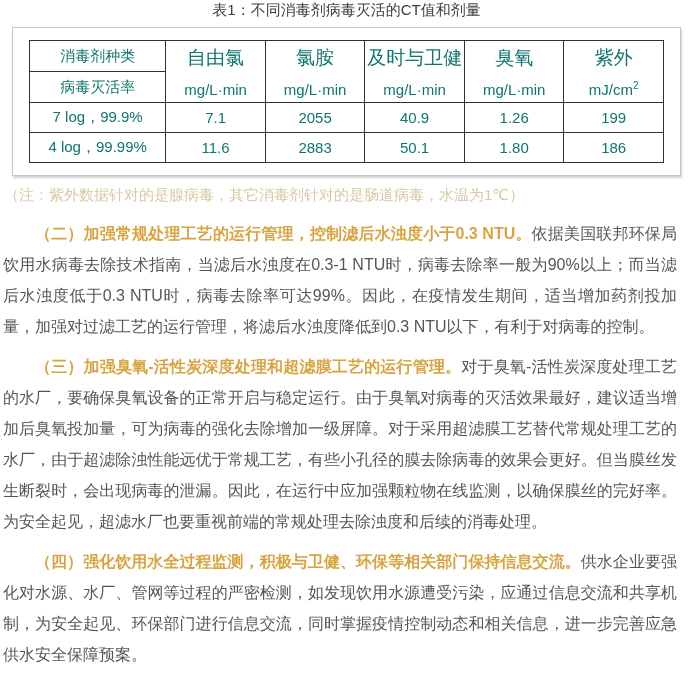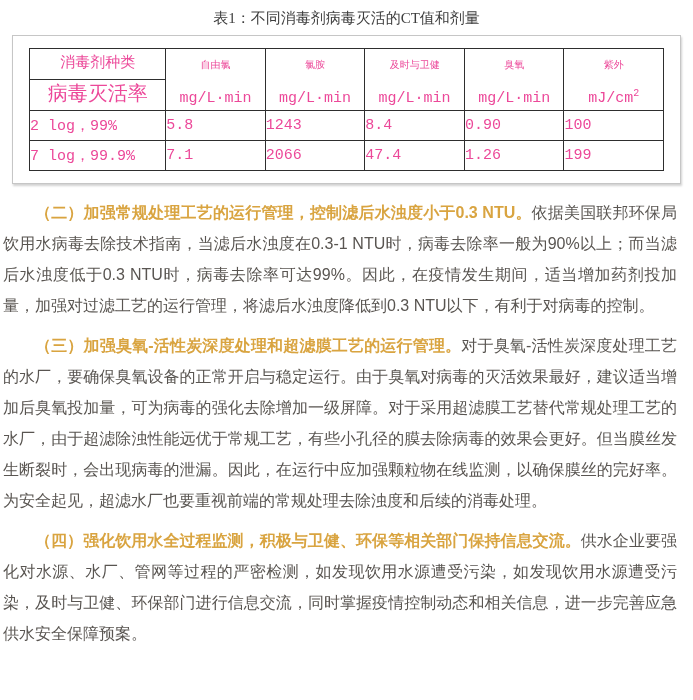--- a/index.html
+++ b/index.html
@@ -2,56 +2,55 @@
 <html><head>
 <meta charset="utf-8">
 <style>
   html,body{margin:0;padding:0;background:#ffffff;}
   body{
     width:693px;height:700px;overflow:hidden;box-sizing:border-box;
     font-family:"Liberation Sans","DejaVu Sans",sans-serif;
     color:#595551;
   }
   .doc-title{
-    padding-top:8px;
     text-align:center;
     font-size:15px;
     color:#3d3d3d;
     line-height:20px;
-    font-family:Liberation Serif, serif;
   }
   .table-box{
     margin:7px 12px 0 12px;
     border:1px solid #c6c6c6;
     box-shadow:1px 2px 2px rgba(0,0,0,0.18);
     background:#ffffff;
     padding:12px 16px;
     box-sizing:border-box;
   }
   table.ct{
     width:100%;
     border-collapse:collapse;
     table-layout:fixed;
-    font-family:Liberation Mono, monospace;
-    color:#ec4899;
+    font-family:Liberation Sans, sans-serif;
+    color:#0f766e;
+    text-align:center;
   }
   table.ct th, table.ct td{
     border:1.5px solid #2e2e2e;
     font-weight:normal;
     padding:0;
   }
   table.ct col.c1{width:21.5%;}
   table.ct col.cx{width:15.7%;}
   .hdr-split{padding:0;}
   .hdr-split .h-top{
     border-bottom:1.5px solid #2e2e2e;
     height:30px;line-height:30px;font-size:15px;
   }
-  .hdr-split .h-bot{height:30px;line-height:30px;font-size:20px;}
-  .hdr-col .h-name{height:30px;line-height:32px;font-size:10px;}
+  .hdr-split .h-bot{height:30px;line-height:30px;font-size:15px;}
+  .hdr-col .h-name{height:30px;line-height:32px;font-size:19px;}
   .hdr-col .h-unit{height:30px;line-height:28px;font-size:15px;}
   .hdr-col sup{font-size:10px;}
   table.ct td{height:29px;font-size:15px;}
   .note{
     margin:9px 4px 0 4px;
     font-size:15px;
     color:#d8c9a2;
     line-height:20px;
   }
   .content{
@@ -109,39 +108,40 @@
         <th class="hdr-col">
           <div class="h-name">臭氧</div>
           <div class="h-unit"><span>mg/L·min</span><sup></sup></div>
         </th>
         <th class="hdr-col">
           <div class="h-name">紫外</div>
           <div class="h-unit"><span>mJ/cm</span><sup>2</sup></div>
         </th>
       </tr>
       <tr>
-        <td>2 log，99%</td>
-        <td>5.8</td>
-        <td>1243</td>
-        <td>8.4</td>
-        <td>0.90</td>
-        <td>100</td>
+        <td>7 log，99.9%</td>
+        <td>7.1</td>
+        <td>2055</td>
+        <td>40.9</td>
+        <td>1.26</td>
+        <td>199</td>
       </tr>
       <tr>
-        <td>7 log，99.9%</td>
-        <td>7.1</td>
-        <td>2066</td>
-        <td>47.4</td>
-        <td>1.26</td>
-        <td>199</td>
+        <td>4 log，99.99%</td>
+        <td>11.6</td>
+        <td>2883</td>
+        <td>50.1</td>
+        <td>1.80</td>
+        <td>186</td>
       </tr>
     </tbody>
       </table>
   </div>
 
+  <div class="note">（注：紫外数据针对的是腺病毒，其它消毒剂针对的是肠道病毒，水温为1℃）</div>
 
   <div class="content">
     <p class="first"><span class="para-heading">（二）加强常规处理工艺的运行管理，控制滤后水浊度小于0.3 NTU。</span><span>依据美国联邦环保局饮用水病毒去除技术指南，当滤后水浊度在0.3-1 NTU时，病毒去除率一般为90%以上；而当滤后水浊度低于0.3 NTU时，病毒去除率可达99%。因此，在疫情发生期间，适当增加药剂投加量，加强对过滤工艺的运行管理，将滤后水浊度降低到0.3 NTU以下，有利于对病毒的控制。</span></p>
     <p><span class="para-heading">（三）加强臭氧-活性炭深度处理和超滤膜工艺的运行管理。</span><span>对于臭氧-活性炭深度处理工艺的水厂，要确保臭氧设备的正常开启与稳定运行。由于臭氧对病毒的灭活效果最好，建议适当增加后臭氧投加量，可为病毒的强化去除增加一级屏障。对于采用超滤膜工艺替代常规处理工艺的水厂，由于超滤除浊性能远优于常规工艺，有些小孔径的膜去除病毒的效果会更好。但当膜丝发生断裂时，会出现病毒的泄漏。因此，在运行中应加强颗粒物在线监测，以确保膜丝的完好率。为安全起见，超滤水厂也要重视前端的常规处理去除浊度和后续的消毒处理。</span></p>
-    <p><span class="para-heading">（四）强化饮用水全过程监测，积极与卫健、环保等相关部门保持信息交流。</span><span>供水企业要强化对水源、水厂、管网等过程的严密检测，如发现饮用水源遭受污染，如发现饮用水源遭受污染，及时与卫健、环保部门进行信息交流，同时掌握疫情控制动态和相关信息，进一步完善应急供水安全保障预案。</span></p>
+    <p><span class="para-heading">（四）强化饮用水全过程监测，积极与卫健、环保等相关部门保持信息交流。</span><span>供水企业要强化对水源、水厂、管网等过程的严密检测，如发现饮用水源遭受污染，应通过信息交流和共享机制，为安全起见、环保部门进行信息交流，同时掌握疫情控制动态和相关信息，进一步完善应急供水安全保障预案。</span></p>
   </div>
 
 </div>
 
 </body></html>

